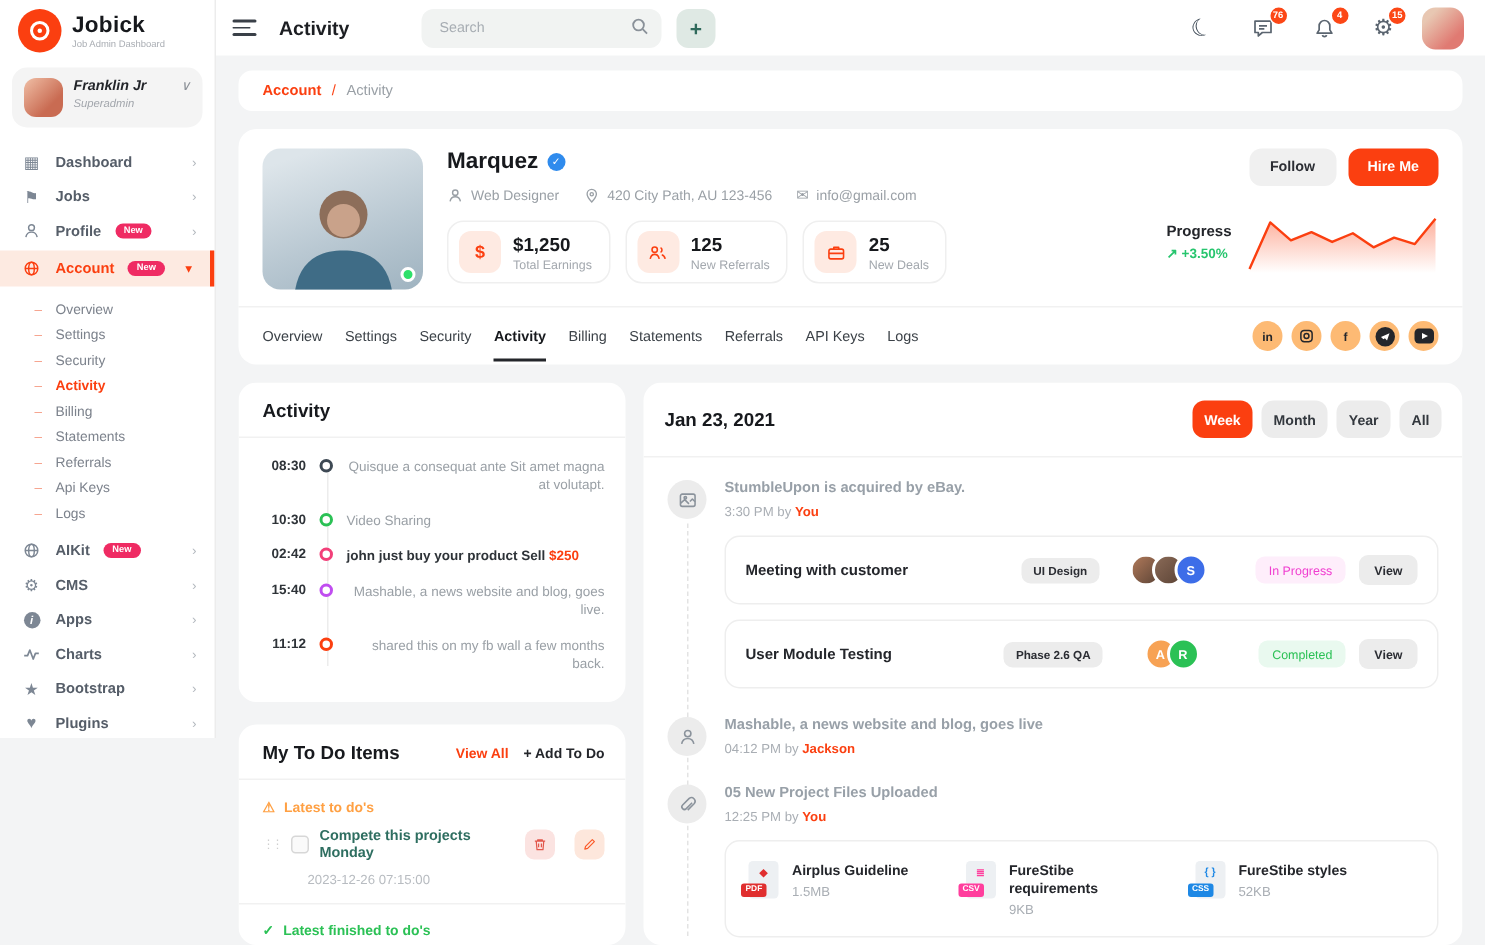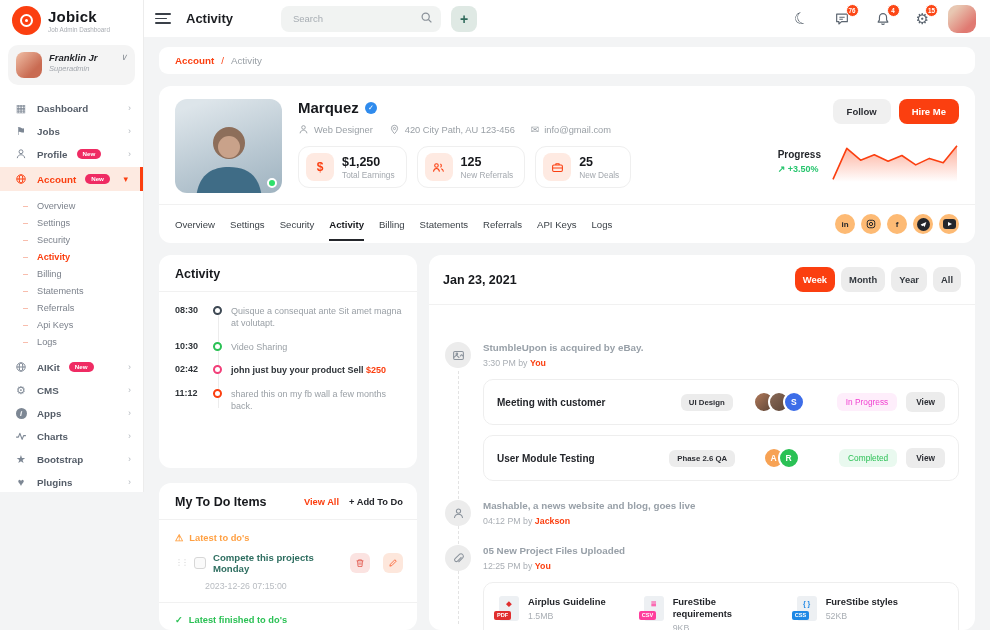--- a/index.html
+++ b/index.html
@@ -97,21 +97,21 @@
   
   .cols{flex:1;display:flex;gap:12px;margin-top:12px;overflow:hidden;}
   .card{background:#fff;border-radius:12px;}
   .col-left{width:258px;flex:none;display:flex;flex-direction:column;}
   .col-right{flex:1;min-width:0;}
   .act-card{height:213px;flex:none;overflow:hidden;}
   .card-head{display:flex;align-items:center;padding:12px 16px 10px 16px;border-bottom:1px solid #f1f1f1;}
   .card-title{font-size:12.5px;font-weight:700;color:#17191d;}
   .t-list{padding:13px 14px 6px 16px;position:relative;}
   .t-list::before{content:'';position:absolute;left:59px;top:20px;bottom:22px;width:1px;background:#ececec;}
-  .t-row{display:flex;gap:9px;margin-bottom:11.5px;position:relative;}
+  .t-row{display:flex;gap:9px;margin-bottom:11.5px;position:relative;text-align:right;}
   .t-time{width:29px;font-size:9px;font-weight:700;color:#2e3338;flex:none;}
   .t-dot{width:9px;height:9px;border-radius:50%;background:#fff;border:2px solid #888;flex:none;margin-top:1px;position:relative;z-index:1;}
   .t-text{font-size:9px;line-height:1.35;color:#9aa0a6;}
   .t-text.bold{color:#2e3338;font-weight:700;}
   .t-text .hl{color:var(--primary);font-weight:700;}
   
   .todo-card{margin-top:15px;flex:1;overflow:hidden;display:flex;flex-direction:column;}
   .todo-head{display:flex;align-items:center;padding:12px 14px 10px 16px;border-bottom:1px solid #f1f1f1;}
   .todo-links{margin-left:auto;display:flex;gap:10px;align-items:center;}
   .view-all{color:var(--primary);font-size:9.3px;font-weight:700;cursor:pointer;}
@@ -121,21 +121,21 @@
   .todo-row{display:flex;align-items:center;gap:7px;}
   .drag{color:#cfcfcf;font-size:8px;letter-spacing:-2px;cursor:grab;line-height:1;}
   .chk{width:12px;height:12px;border:1.5px solid #d7d7d7;border-radius:3px;background:#fafafa;flex:none;cursor:pointer;}
   .todo-text{font-size:9.6px;font-weight:700;color:#2e6e60;flex:1;}
   .act-btn{width:20px;height:20px;border-radius:6px;border:0;display:flex;align-items:center;justify-content:center;cursor:pointer;flex:none;}
   .act-del{background:#fbe3e1;color:#e2574c;}
   .act-edit{background:#fde7dc;color:#fb5b2a;margin-left:6px;}
   .todo-date{font-size:8.8px;color:#b8bcc1;margin:7px 0 2px 30px;}
   .grp-div{border:0;border-top:1px solid #f1f1f1;margin:11px -14px 11px -16px;}
   
-  .day-card{height:100%;display:flex;flex-direction:column;overflow:hidden;gap:22px;}
+  .day-card{height:100%;display:flex;flex-direction:column;overflow:hidden;}
   .day-head{display:flex;align-items:center;padding:12px 14px;border-bottom:1px solid #f1f1f1;}
   .day-date{font-size:12.5px;font-weight:700;color:#17191d;}
   .filters{margin-left:auto;display:flex;gap:6px;}
   .fbtn{border:0;border-radius:8px;background:#ececec;color:#33383e;font-size:9.4px;font-weight:700;padding:7px 8px;cursor:pointer;}
   .fbtn.active{background:var(--primary);color:#fff;}
   .events{flex:1;overflow:hidden;padding:15px 16px 0 16px;position:relative;}
   .events::before{content:'';position:absolute;left:29px;top:44px;bottom:6px;border-left:1.5px dashed #e3e3e3;}
   .ev{margin-bottom:19px;position:relative;}
   .ev-head{display:flex;gap:12px;}
   .ev-ic{width:26px;height:26px;border-radius:50%;background:#ececec;color:#8b939c;display:flex;align-items:center;justify-content:center;flex:none;position:relative;z-index:1;}
@@ -542,20 +542,25 @@
     <span class="t-time">10:30</span>
     <span class="t-dot" style="border-color:#2bc155"></span>
     <span class="t-text ">Video Sharing</span>
               </div>
               <div class="t-row">
     <span class="t-time">02:42</span>
     <span class="t-dot" style="border-color:#f23f79"></span>
     <span class="t-text bold">john just buy your product Sell <span class="hl">$250</span></span>
               </div>
               <div class="t-row">
+    <span class="t-time">15:40</span>
+    <span class="t-dot" style="border-color:#c04df0"></span>
+    <span class="t-text ">Mashable, a news website and blog, goes live.</span>
+              </div>
+              <div class="t-row">
     <span class="t-time">11:12</span>
     <span class="t-dot" style="border-color:#fb3f10"></span>
     <span class="t-text ">shared this on my fb wall a few months back.</span>
               </div>
             </div>
         </div>
         <div class="card todo-card">
           <div class="todo-head">
             <span class="card-title">My To Do Items</span>
             <span class="todo-links">

